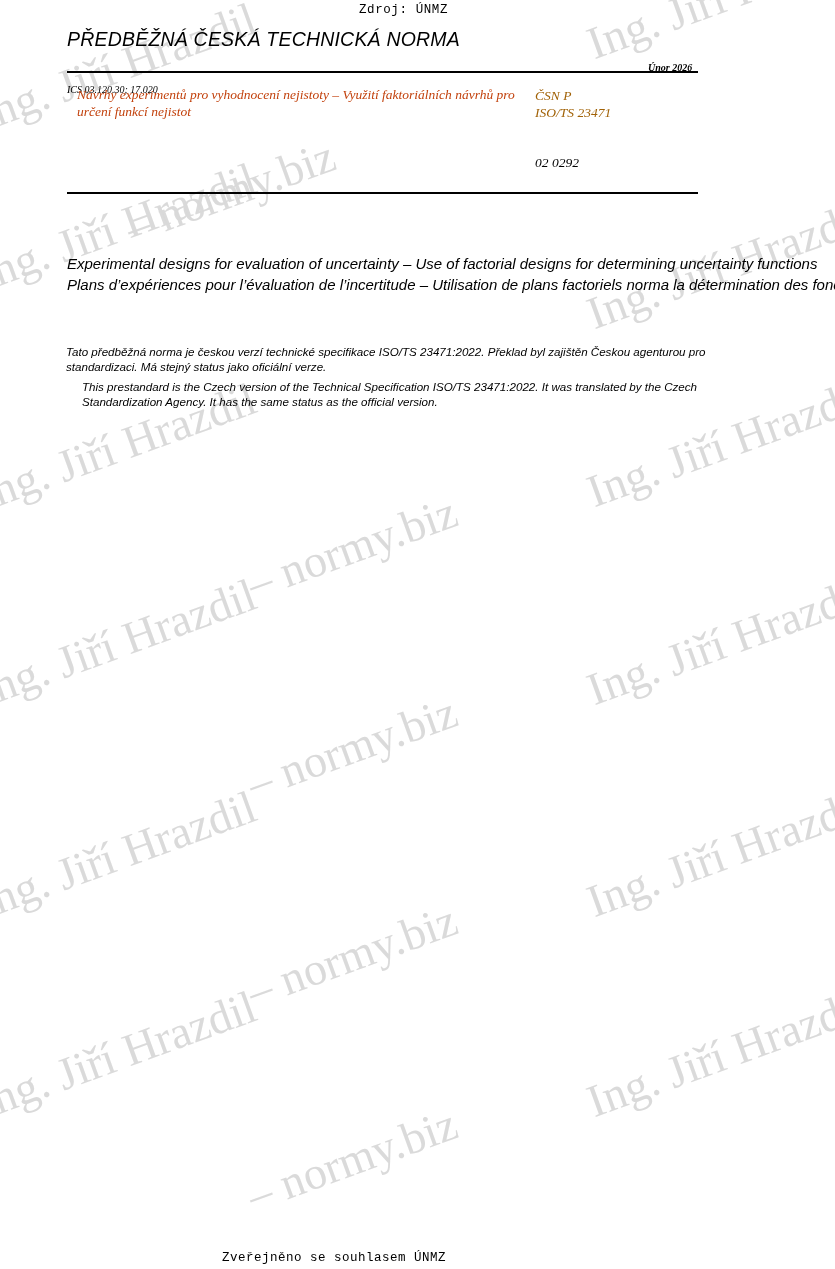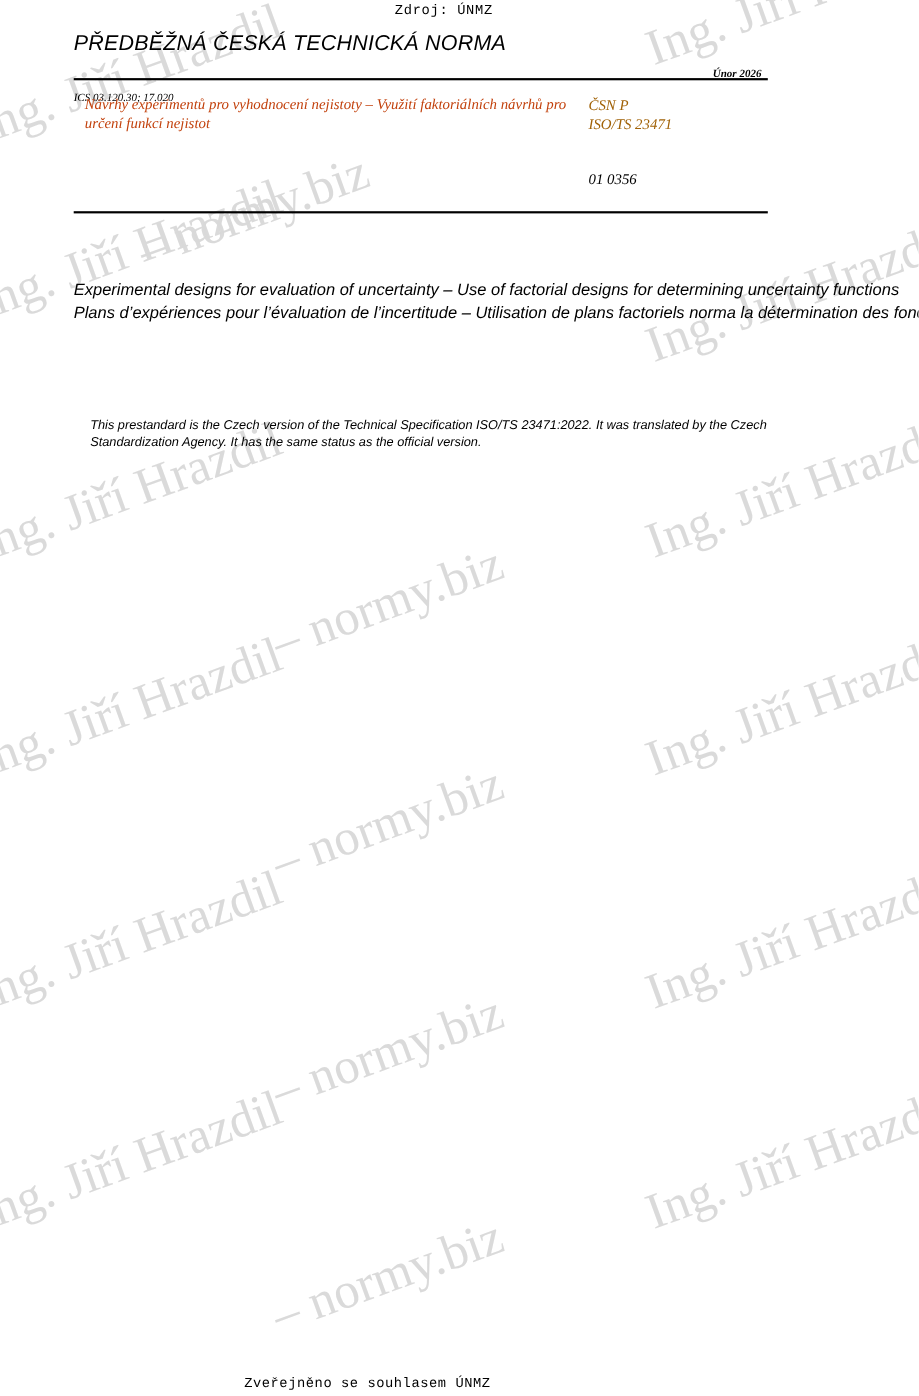--- a/index.html
+++ b/index.html
@@ -216,24 +216,25 @@
 
   <div class="date">Únor 2026</div>
 
   <div class="cz-title">Návrhy experimentů pro vyhodnocení nejistoty – Využití faktoriálních návrhů pro určení funkcí nejistot</div>
 
   <div class="desig">
     <div>ČSN P</div>
     <div>ISO/TS 23471</div>
   </div>
 
-  <div class="cat-no">01 0356</div>
+  <div class="cat-no">02 0292</div>
 
   <div class="rule rule-bottom"></div>
 
   <div class="alt-title alt-en">Experimental designs for evaluation of uncertainty – Use of factorial designs for determining uncertainty functions</div>
   <div class="alt-title alt-fr">Plans d’expériences pour l’évaluation de l’incertitude – Utilisation de plans factoriels norma la détermination des fonctions d’incertitude</div>
 
+  <div class="note note-cz">Tato předběžná norma je českou verzí technické specifikace ISO/TS 23471:2022. Překlad byl zajištěn Českou agenturou pro standardizaci. Má stejný status jako oficiální verze.</div>
   <div class="note note-en">This prestandard is the Czech version of the Technical Specification ISO/TS 23471:2022. It was translated by the Czech Standardization Agency. It has the same status as the official version.</div>
 
 </div>
 
 <div class="footer">Zveřejněno se souhlasem ÚNMZ</div>
 
 </body></html>

